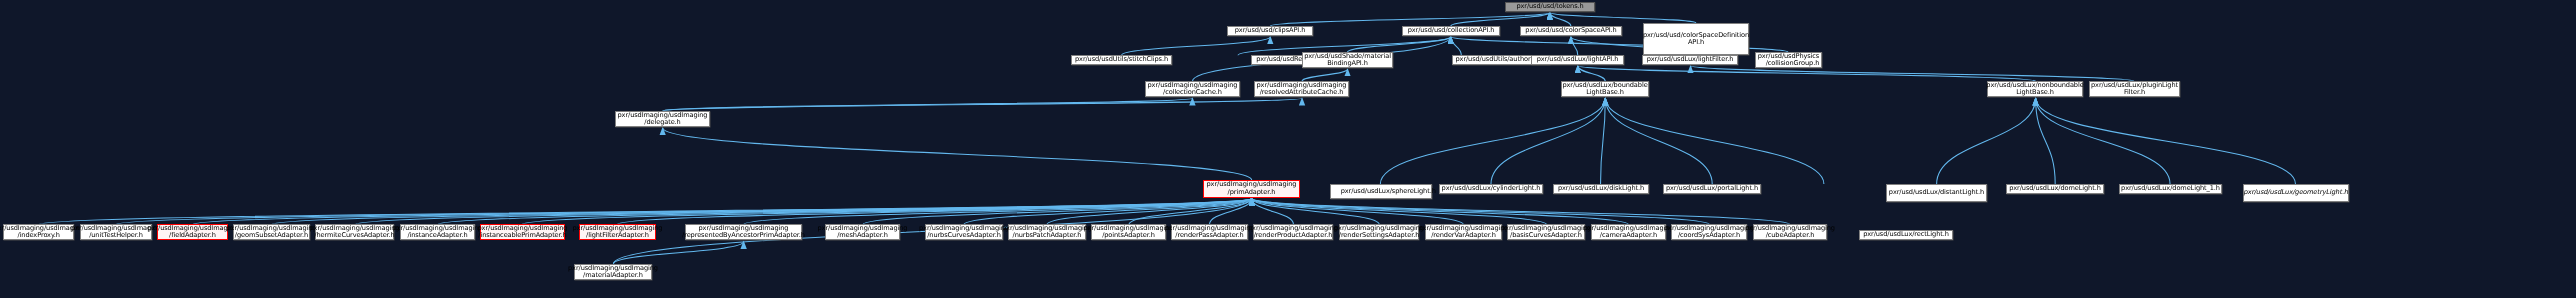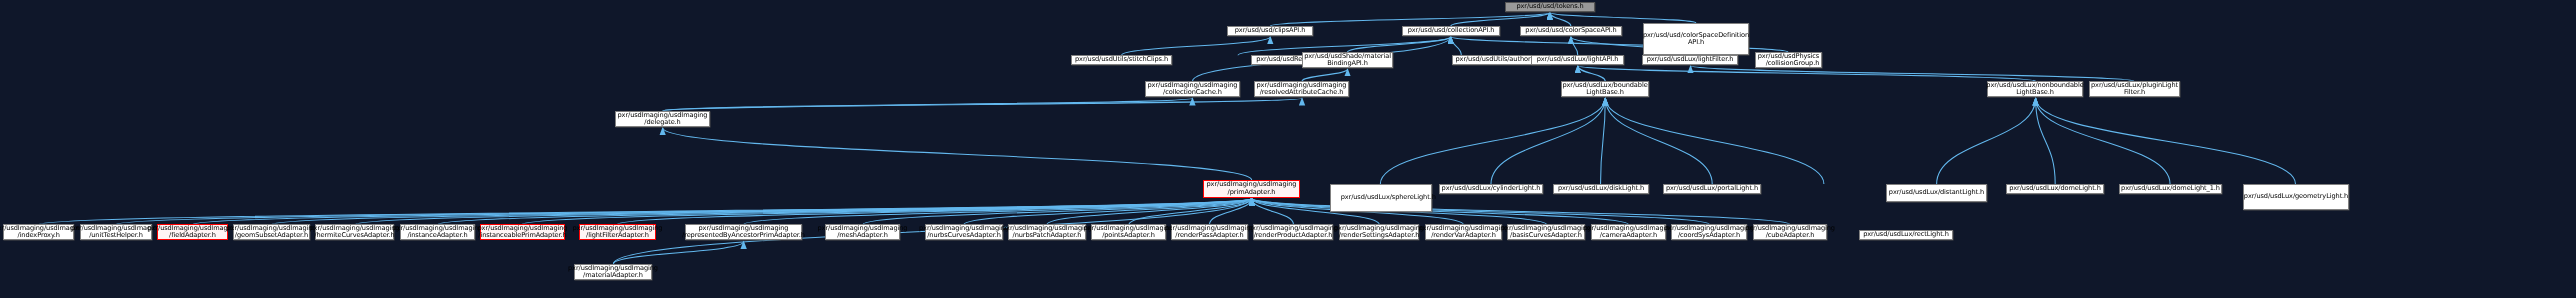--- a/index.html
+++ b/index.html
@@ -100,29 +100,29 @@
       <div class="node" style="left: 1561px; top: 81px; width: 88px; height: 16.4px;">pxr/usd/usdLux/boundable
 LightBase.h</div>
       <div class="node" style="left: 1987px; top: 81px; width: 96px; height: 16.4px;">pxr/usd/usdLux/nonboundable
 LightBase.h</div>
       <div class="node" style="left: 2089px; top: 81px; width: 91px; height: 16.4px;">pxr/usd/usdLux/pluginLight
 Filter.h</div>
       <div class="node" style="left: 615px; top: 111px; width: 95px; height: 16.4px;">pxr/usdImaging/usdImaging
 /delegate.h</div>
       <div class="node hl" style="left: 1203px; top: 180px; width: 97px; height: 17.5px;">pxr/usdImaging/usdImaging
 /primAdapter.h</div>
-      <div class="node" style="left: 1330px; top: 184px; width: 102px; height: 28px; padding-left: 16px;">pxr/usd/usdLux/sphereLight.h</div>
+      <div class="node" style="left: 1330px; top: 184px; width: 102px; height: 15px; padding-left: 16px;">pxr/usd/usdLux/sphereLight.h</div>
       <div class="node" style="left: 1439px; top: 184px; width: 104px; height: 10px;">pxr/usd/usdLux/cylinderLight.h</div>
       <div class="node" style="left: 1553px; top: 184px; width: 96px; height: 10px;">pxr/usd/usdLux/diskLight.h</div>
       <div class="node" style="left: 1663px; top: 184px; width: 98px; height: 10px;">pxr/usd/usdLux/portalLight.h</div>
       <div class="node" style="left: 1859px; top: 184px; width: 94px; height: 10px; margin-top: 46px;">pxr/usd/usdLux/rectLight.h</div>
       <div class="node" style="left: 1886px; top: 184px; width: 101px; height: 18px;">pxr/usd/usdLux/distantLight.h</div>
       <div class="node" style="left: 2006px; top: 184px; width: 98px; height: 10px;">pxr/usd/usdLux/domeLight.h</div>
       <div class="node" style="left: 2119px; top: 184px; width: 103px; height: 10px;">pxr/usd/usdLux/domeLight_1.h</div>
-      <div class="node" style="left: 2243px; top: 184px; width: 106px; height: 26px;">pxr/usd/usdLux/geometryLight.h</div>
+      <div class="node" style="left: 2243px; top: 184px; width: 106px; height: 18px; font-style: italic;">pxr/usd/usdLux/geometryLight.h</div>
       <div class="node" style="left: 3.2px; top: 224px; width: 71px; height: 16.4px;">pxr/usdImaging/usdImaging
 /indexProxy.h</div>
       <div class="node" style="left: 80px; top: 224px; width: 72px; height: 16.4px;">pxr/usdImaging/usdImaging
 /unitTestHelper.h</div>
       <div class="node hl" style="left: 157px; top: 224px; width: 71px; height: 16.4px;">pxr/usdImaging/usdImaging
 /fieldAdapter.h</div>
       <div class="node" style="left: 233px; top: 224px; width: 77px; height: 16.4px;">pxr/usdImaging/usdImaging
 /geomSubsetAdapter.h</div>
       <div class="node" style="left: 315px; top: 224px; width: 79px; height: 16.4px;">pxr/usdImaging/usdImaging
 /hermiteCurvesAdapter.h</div>

